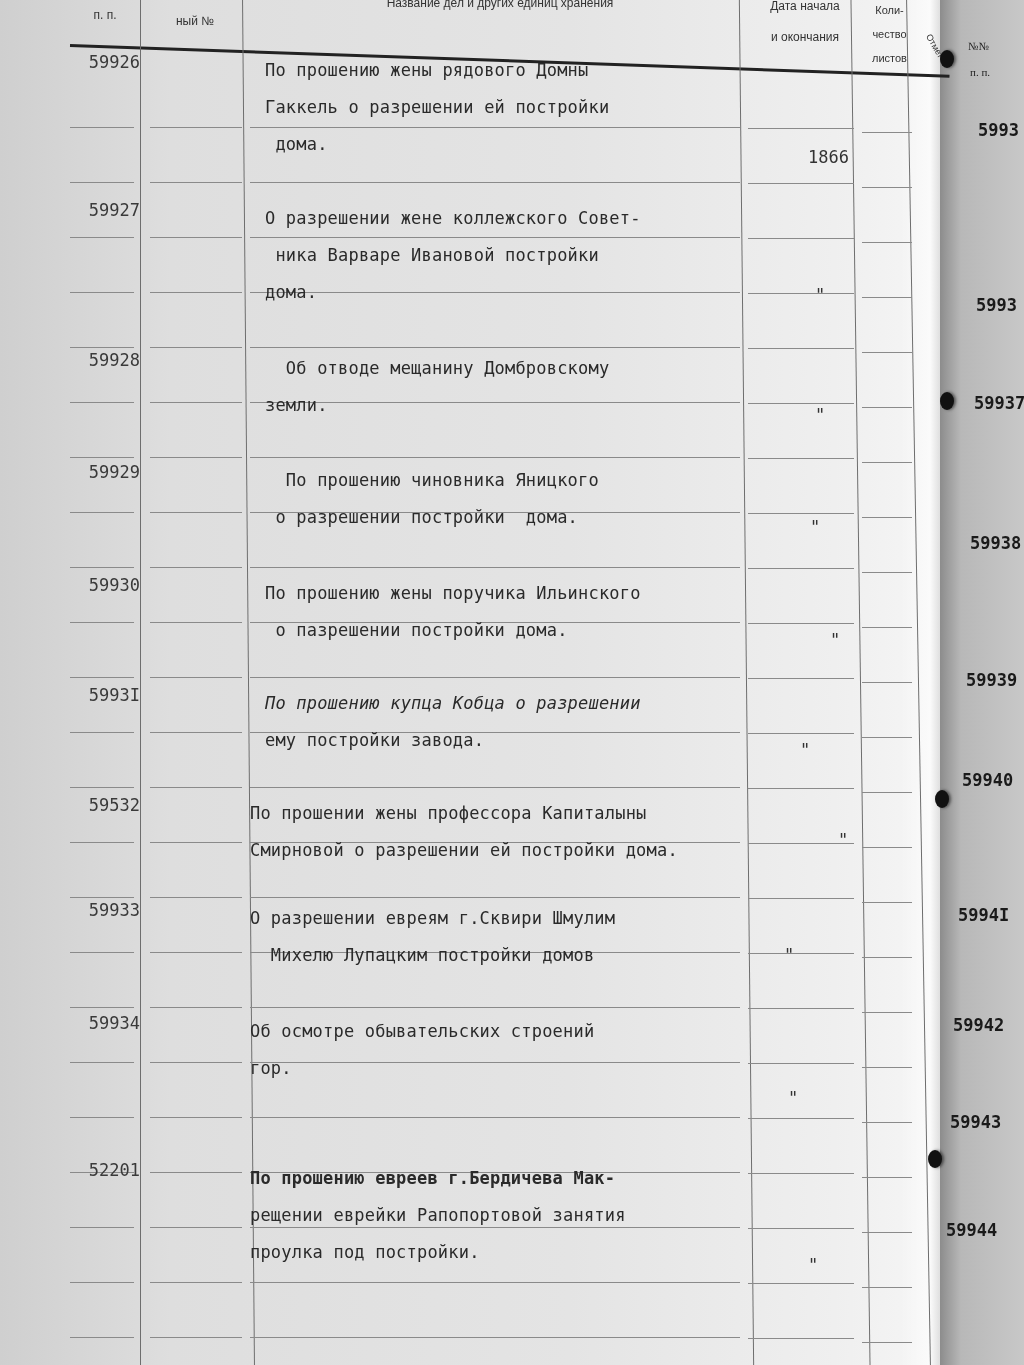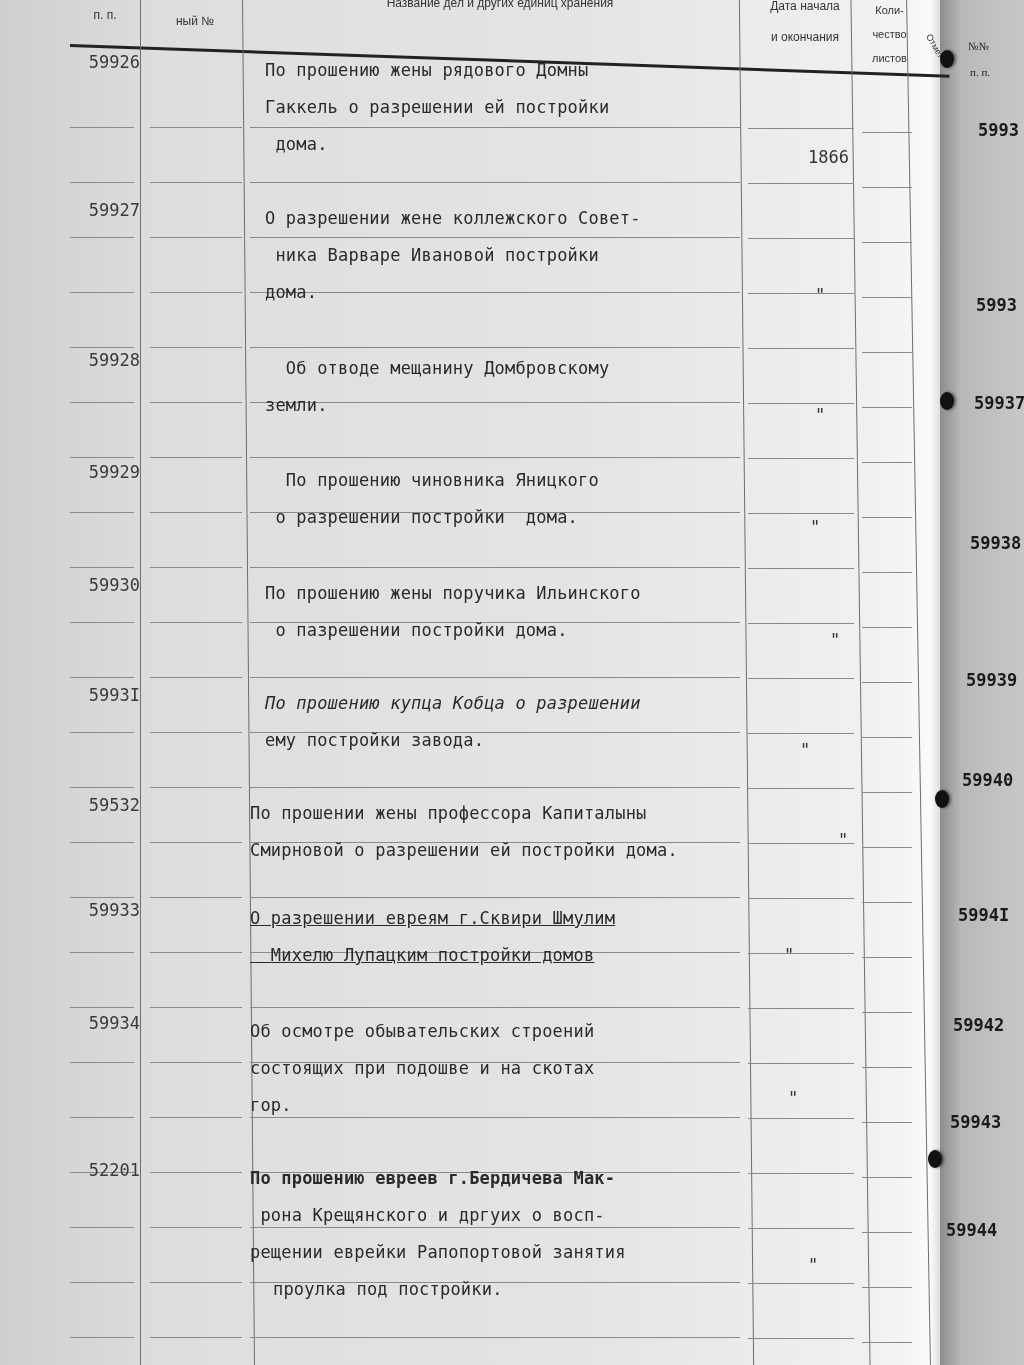--- a/index.html
+++ b/index.html
@@ -253,42 +253,40 @@
     <div class="row" style="top: 795px;">
       <div class="num">59532</div>
       <div class="desc" style="left: 250px;">
         <div style="white-space: pre;">По прошении жены профессора Капиталыны</div>
         <div style="white-space: pre;">Смирновой о разрешении ей постройки дома.</div>
       </div>
       <div class="ditto" style="left: 838px; top: 35px;">"</div>
     </div>
     <div class="row" style="top: 900px;">
       <div class="num">59933</div>
-      <div class="desc" style="left: 250px; text-decoration: underline;">
+      <div class="desc" style="left: 250px;">
         <div style="white-space: pre;">О разрешении евреям г.Сквири Шмулим</div>
         <div style="white-space: pre;">  Михелю Лупацким постройки домов</div>
       </div>
       <div class="ditto" style="left: 784px; top: 45px;">"</div>
     </div>
     <div class="row" style="top: 1013px;">
       <div class="num">59934</div>
       <div class="desc" style="left: 250px;">
         <div style="white-space: pre;">Об осмотре обывательских строений</div>
-        <div style="white-space: pre;">состоящих при подошве и на скотах</div>
         <div style="white-space: pre;">гор.</div>
       </div>
       <div class="ditto" style="left: 788px; top: 75px;">"</div>
     </div>
     <div class="row" style="top: 1160px;">
       <div class="num">52201</div>
       <div class="desc" style="left: 250px;">
         <div style="white-space: pre; font-weight: bold;">По прошению евреев г.Бердичева Мак-</div>
-        <div style="white-space: pre;"> рона Крещянского и дргуих о восп-</div>
         <div style="white-space: pre;">рещении еврейки Рапопортовой занятия</div>
-        <div style="white-space: pre; margin-left: 23px;">проулка под постройки.</div>
+        <div style="white-space: pre;">проулка под постройки.</div>
       </div>
       <div class="ditto" style="left: 808px; top: 95px;">"</div>
     </div>
   </div>
 
 <div class="hole" style="left:940px;top:50px;"></div>
 <div class="hole" style="left:940px;top:392px;"></div>
 <div class="hole" style="left:935px;top:790px;"></div>
 <div class="hole" style="left:928px;top:1150px;"></div>
 

